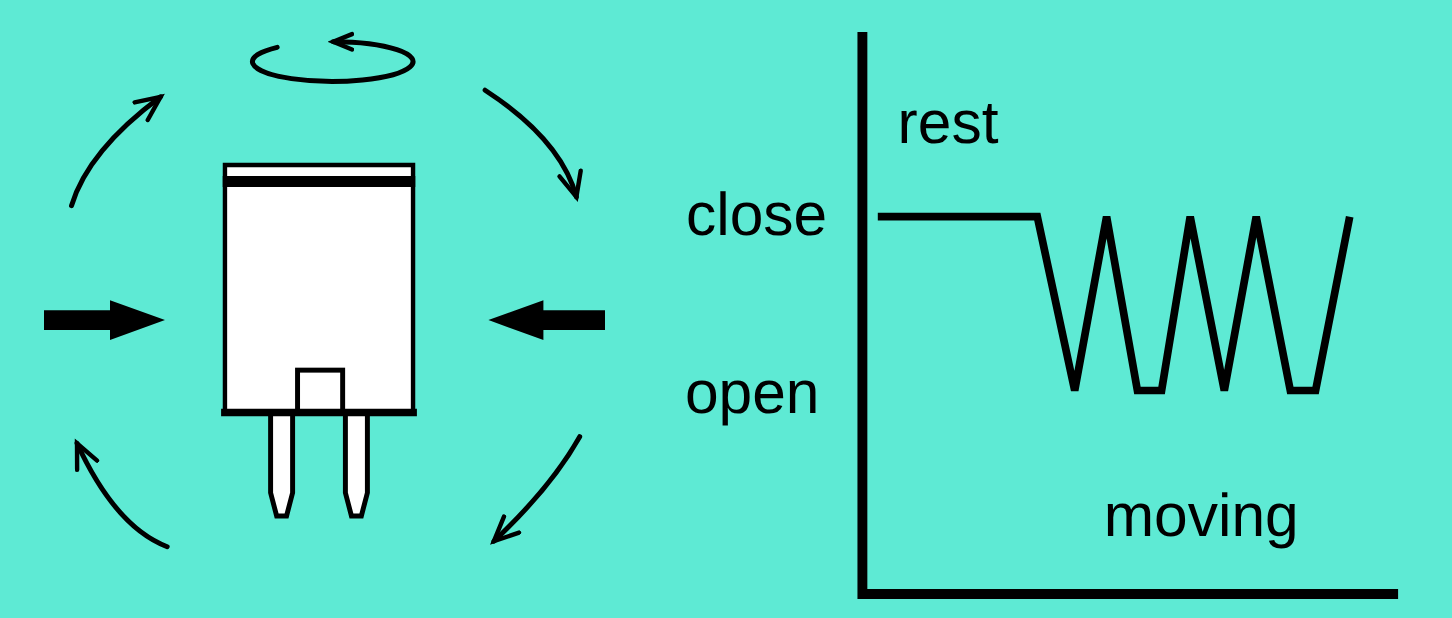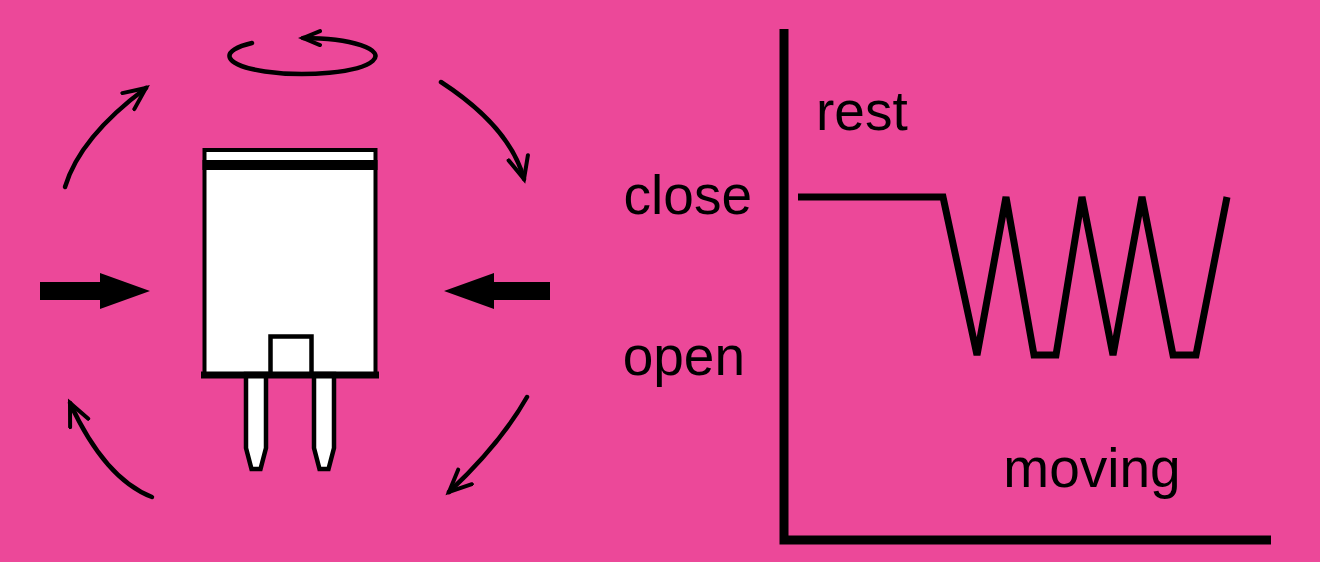--- a/index.html
+++ b/index.html
@@ -1,20 +1,20 @@
 <!DOCTYPE html>
 <html><head>
 <meta charset="utf-8">
 <style>
   html, body { margin: 0; padding: 0; background: #ffffff; }
   .canvas {
     position: relative;
     width: 1320px;
     height: 562px;
-    background: #ec4899;
+    background: #5eead4;
     overflow: hidden;
   }
   .canvas svg { position: absolute; left: 0; top: 0; }
   .lbl {
     font-family: "Liberation Sans", sans-serif;
     font-size: 55px;
     fill: #000000;
   }
 </style>
 </head>

